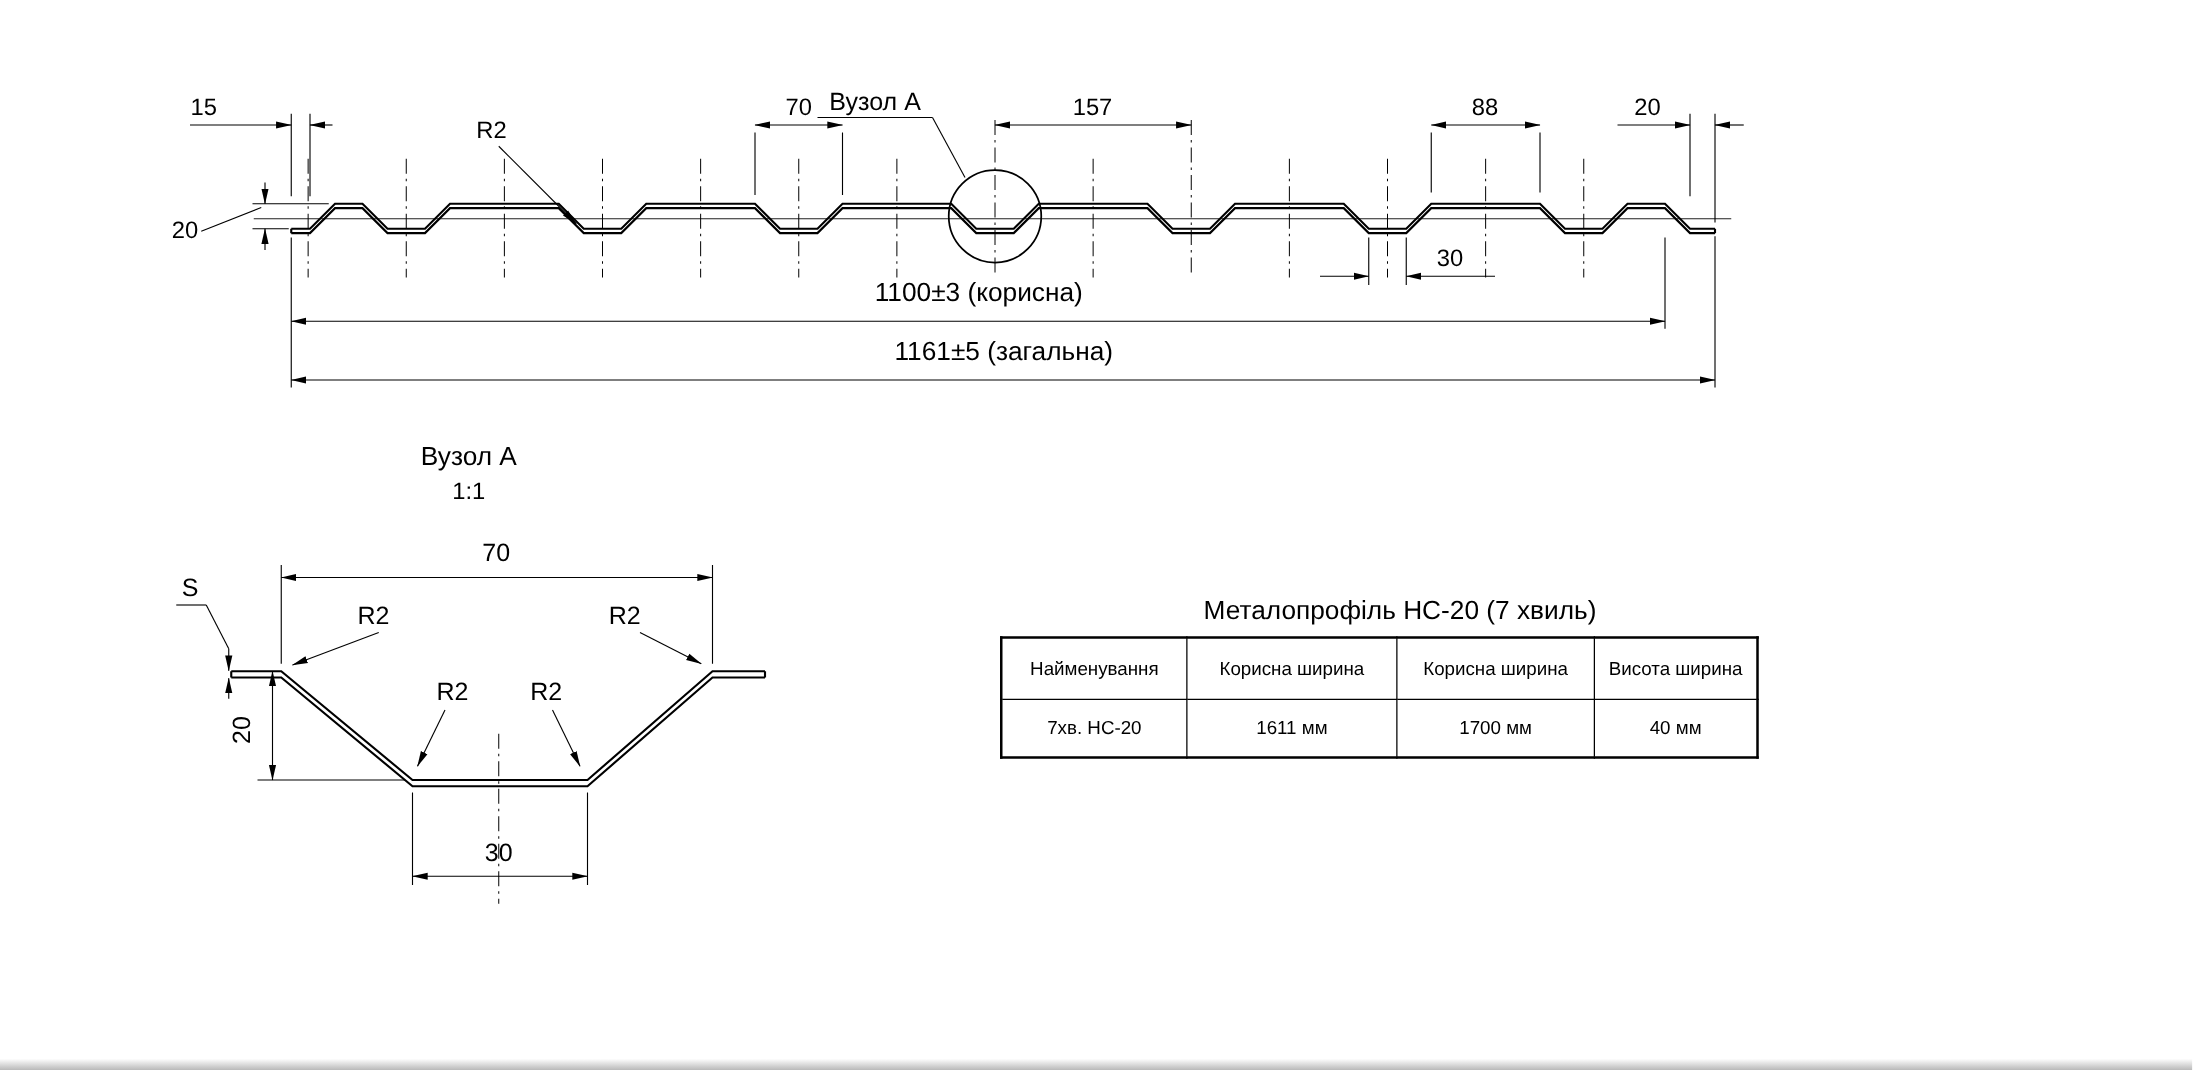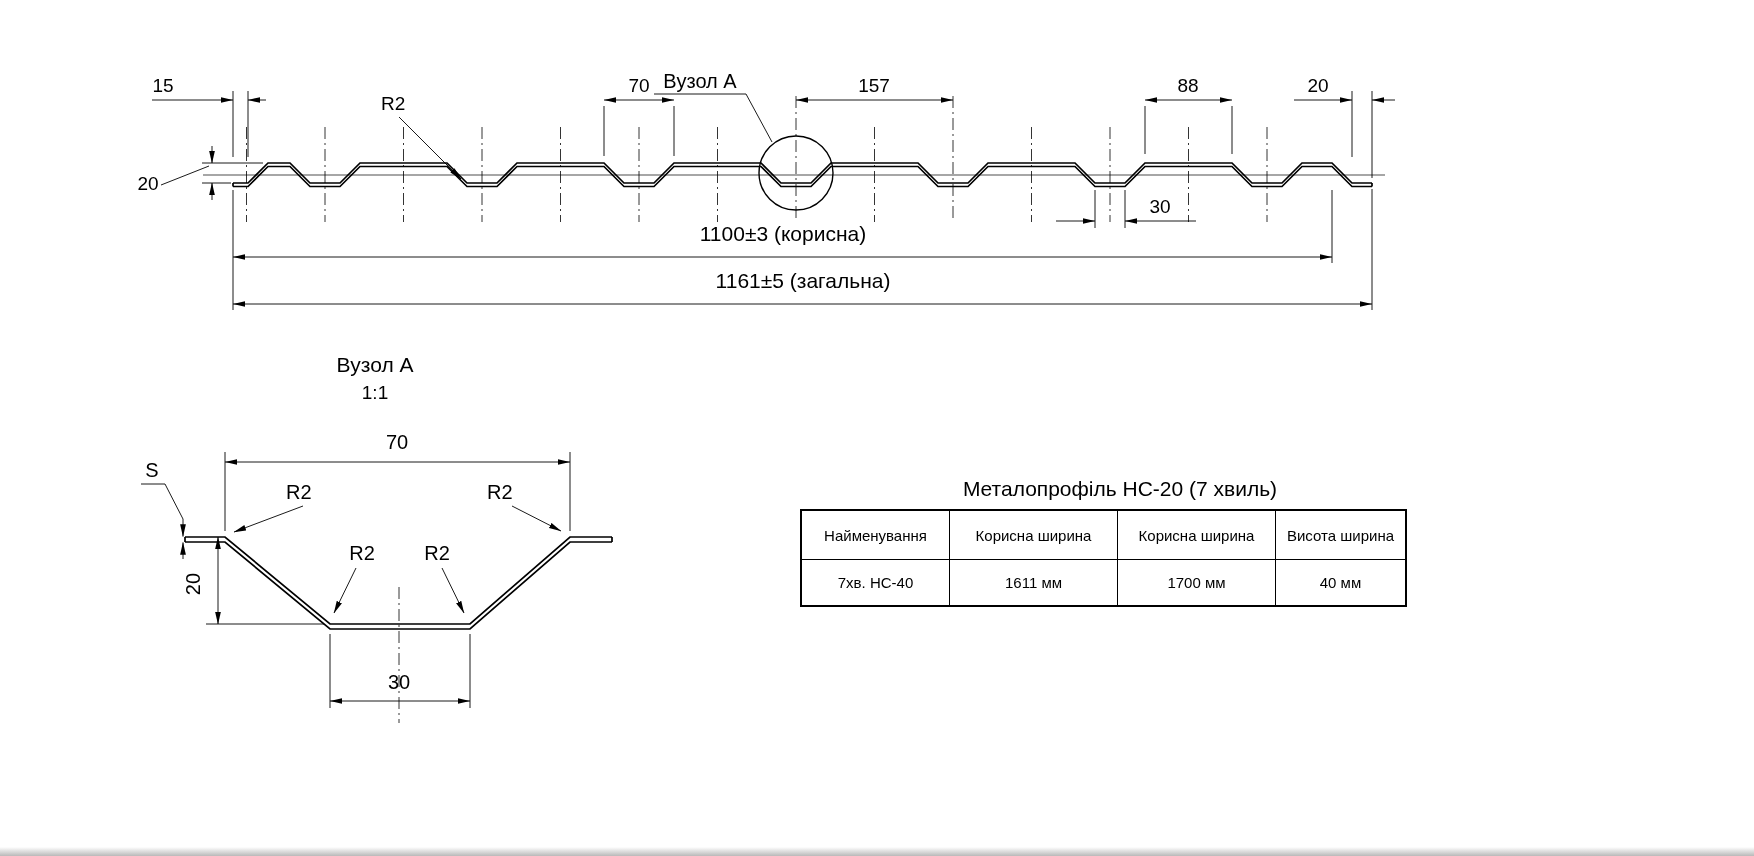--- a/index.html
+++ b/index.html
@@ -193,21 +193,21 @@
 
   <table id="spec-table">
     <tbody>
         <tr class="hdr">
       <td class="cw0">Найменування</td>
       <td class="cw1">Корисна ширина</td>
       <td class="cw2">Корисна ширина</td>
       <td class="cw3">Висота ширина</td>
     </tr>
     <tr class="dat">
-      <td class="cw0">7хв. НС-40</td>
+      <td class="cw0">7хв. НС-20</td>
       <td class="cw1">1611 мм</td>
       <td class="cw2">1700 мм</td>
       <td class="cw3">40 мм</td>
     </tr>
   </tbody>
     </table>
 
   <div id="bottom-strip"></div>
 </div>
 

